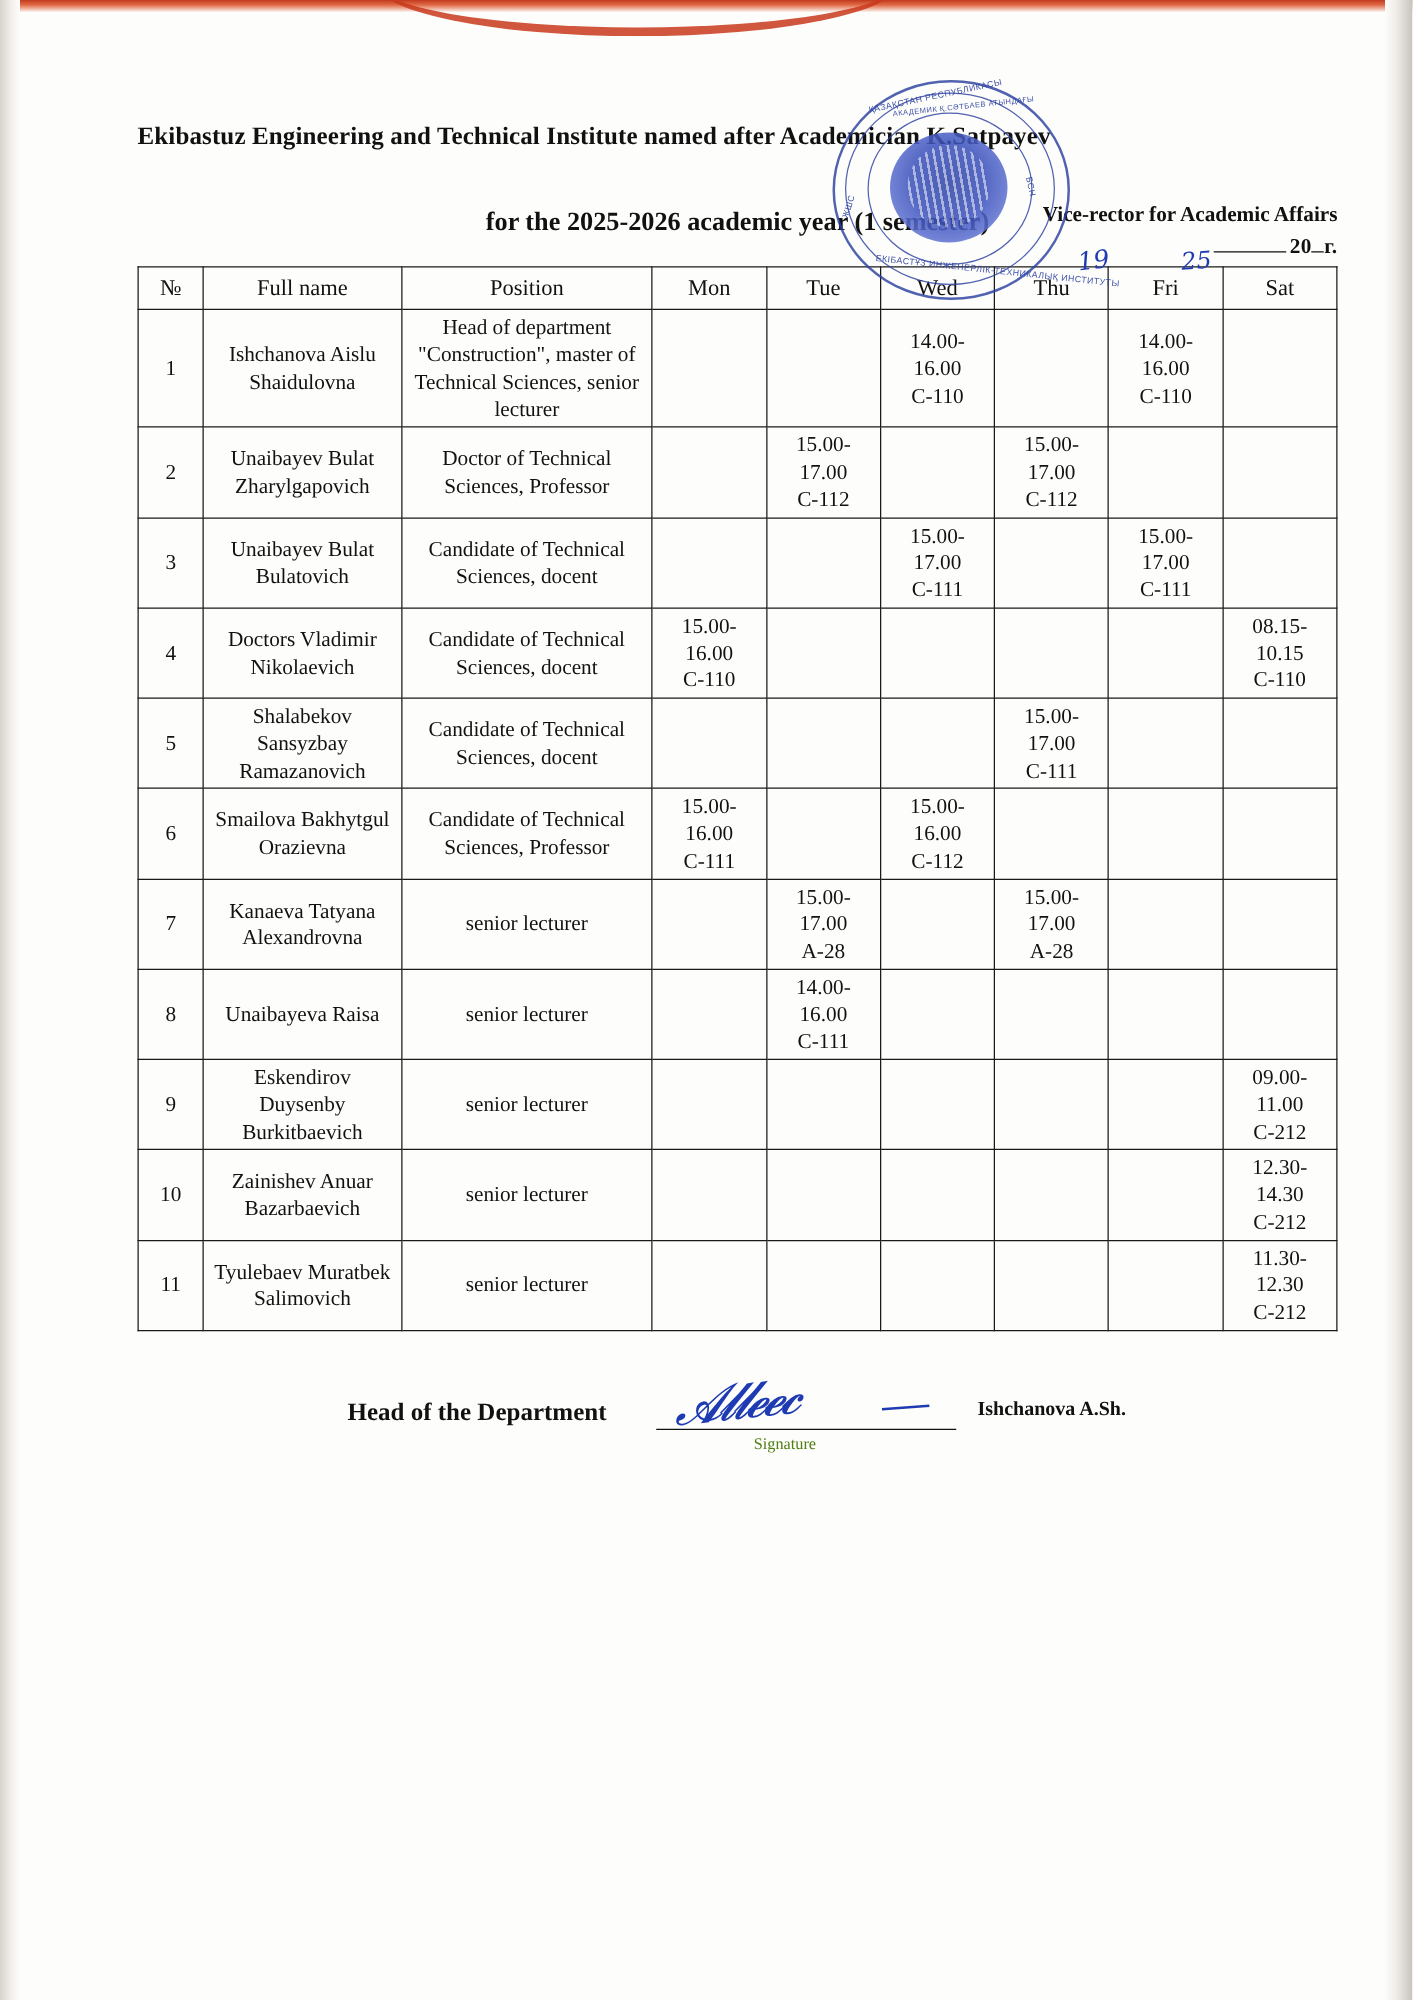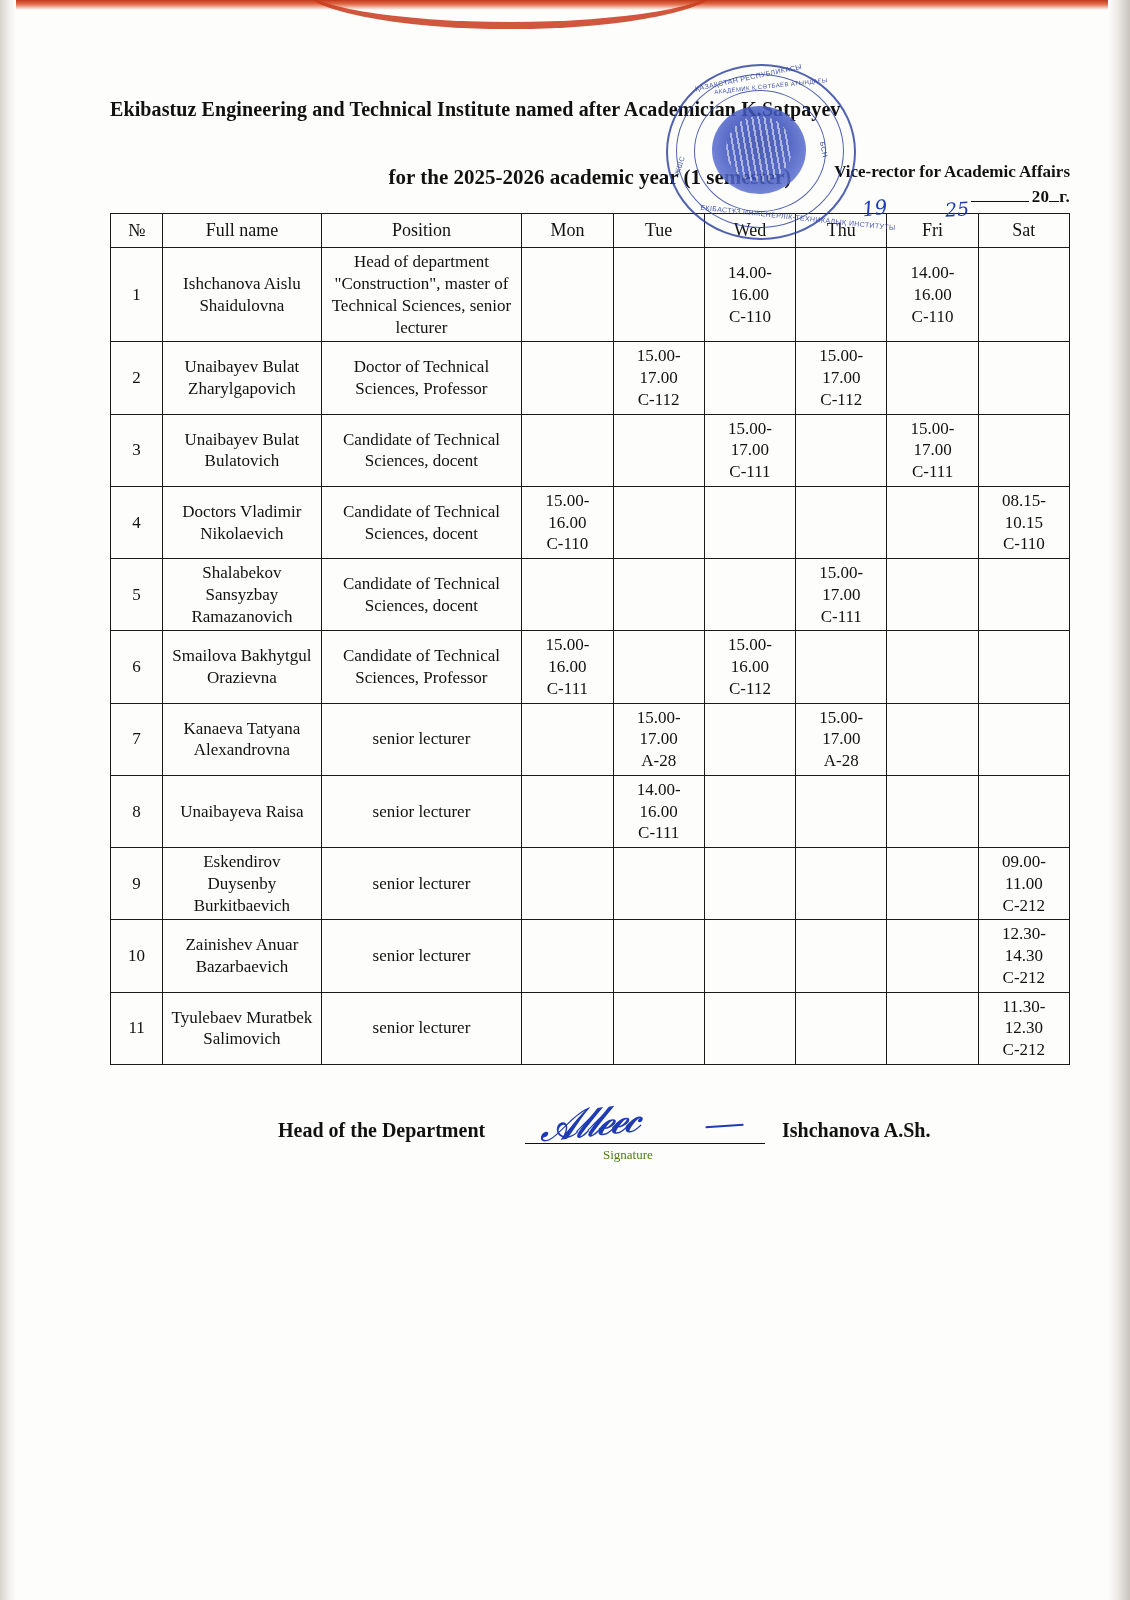--- a/index.html
+++ b/index.html
@@ -229,21 +229,21 @@
     top: 22px;
     width: 38px;
     height: 14px;
     border-top: 2.5px solid #1f3bb3;
     transform: rotate(-4deg);
   }
   .footer .holder {
     position: absolute;
     left: 672px;
     top: 16px;
-    font-size: 20px;
+    font-size: 16px;
     font-weight: bold;
   }
   
   .hand-date {
     position: absolute;
     left: 862px;
     top: 196px;
     font-size: 20px;
     color: #1f3bb3;
     font-family: "DejaVu Serif", serif;

